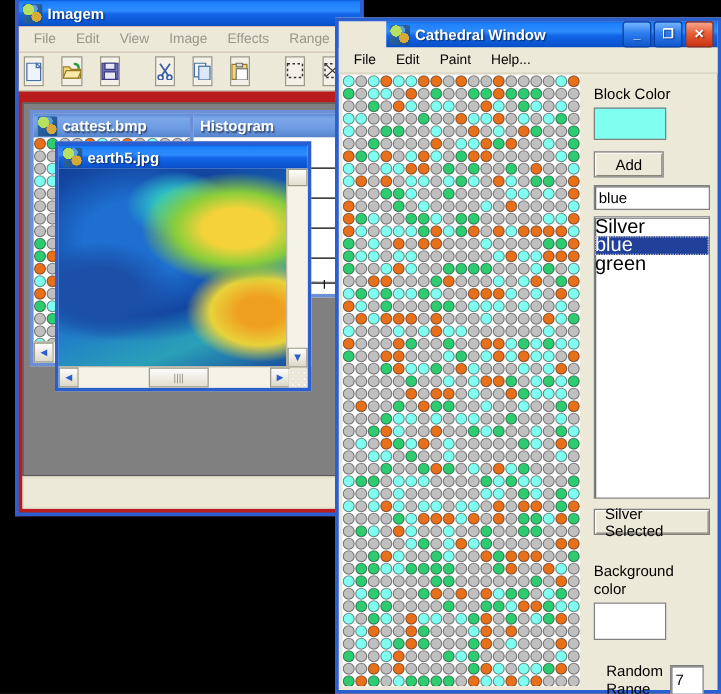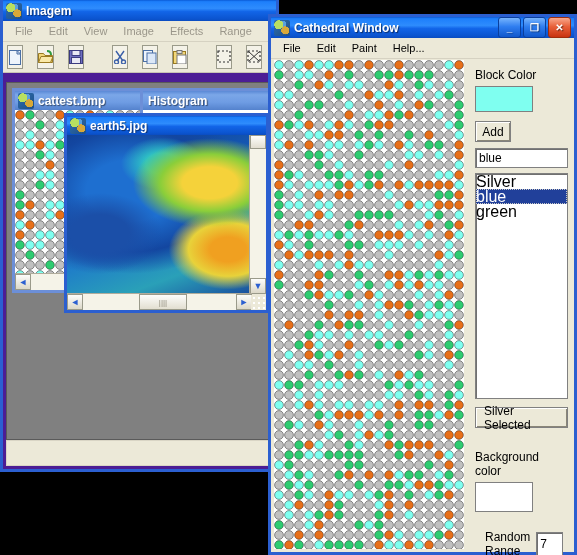--- a/index.html
+++ b/index.html
@@ -4,21 +4,21 @@
 <style>
   html,body{margin:0;padding:0;background:#000;}
   body{width:577px;height:555px;position:relative;overflow:hidden;
        font-family:"Liberation Sans",sans-serif;font-size:11px;}
 
   
   .win{position:absolute;box-sizing:border-box;}
   .titlebar{height:21px;display:flex;align-items:center;padding:0 3px;
             background:linear-gradient(to bottom,#0a5ad6 0%,#1d7ffb 8%,#2e8cfd 40%,#1265e8 55%,#0b54cf 90%,#0a4cc0 100%);
             color:#fff;font-weight:bold;font-size:12px;
-            text-shadow:1px 1px 1px rgba(0,0,0,.5);}
+            text-shadow:1px 1px 1px rgba(0,0,0,.5);margin-left:38px;}
   .titlebar.inactive{background:linear-gradient(to bottom,#5b89d6 0%,#7ba7e8 20%,#6e9ce3 60%,#5482cd 100%);}
   .tb-title{margin-left:4px;flex:1;white-space:nowrap;overflow:hidden;}
   .tb-icon{width:16px;height:16px;border-radius:2px;flex:0 0 auto;
      background:
        radial-gradient(circle at 30% 30%,#b8e060 0 28%,transparent 29%),
        radial-gradient(circle at 70% 65%,#d8a838 0 26%,transparent 27%),
        radial-gradient(circle at 55% 25%,#5aa0dd 0 22%,transparent 23%),
        linear-gradient(135deg,#2f6fb0,#1d4e86);}
   .btns{display:flex;gap:2px;}
   .cbtn{width:21px;height:19px;border:1px solid #0b3f9c;border-radius:3px;
@@ -26,41 +26,41 @@
         color:#fff;font-size:10px;font-weight:bold;
         background:linear-gradient(to bottom,#76b4fd,#2f7ef0 45%,#1158cc);}
   .cbtn.close{background:linear-gradient(to bottom,#f8a88c,#e8603a 45%,#c8320f);border-color:#9e2d0c;}
   .cbtn span{line-height:1;display:block;}
   .menubar{height:20px;display:flex;align-items:center;background:#ece9d8;
            border-bottom:1px solid #d6d2c2;padding-left:4px;}
   .menubar div{padding:2px 8px;color:#000;}
   .menubar.dim div{color:#9a968a;}
 
   
-  #imagem{left:0;top:0;width:279px;height:472px;
-          border:3px solid #2b5fd0;border-top:none;background:#4c1d95;}
+  #imagem{left:12px;top:0;width:279px;height:413px;
+          border:3px solid #2b5fd0;border-top:none;background:#b91c1c;}
   #imagem .titlebar{margin:-0px -0px 0 -0px;}
   #imagem-toolbar{height:30px;background:#ece9d8;display:flex;align-items:center;
                   gap:14px;padding:0 4px;border-bottom:1px solid #c8c4b4;}
   .tbtn{width:22px;height:22px;border:1px solid #9a9a8a;background:#f4f2e8;
         display:flex;align-items:center;justify-content:center;}
   .tgap{width:6px;}
   .zoomcombo{margin-left:6px;width:62px;height:19px;border:1px solid #7f9db9;
              background:#fff;display:flex;align-items:center;font-size:11px;}
   .zoomcombo .zv{flex:1;padding-left:3px;}
   .zoomcombo .zarrow{width:16px;height:17px;background:#ece9d8;border-left:1px solid #9a9a8a;
      display:flex;align-items:center;justify-content:center;font-size:8px;}
   #imagem-client{position:absolute;left:3px;top:82px;right:3px;bottom:29px;background:#808080;
                  border:1px solid #5a5a5a;overflow:hidden;}
   #imagem-status{position:absolute;left:3px;right:3px;bottom:3px;height:24px;
                  background:#ece9d8;border:1px solid #d9d5c5;}
 
   
   .mdi{position:absolute;border:3px solid #6c8fd8;background:#ece9d8;box-sizing:border-box;}
-  .mdi.act{border-color:#2b5fd0;margin-left:32px;}
+  .mdi.act{border-color:#2b5fd0;}
   .mdi .titlebar{height:19px;font-size:12px;}
 
   #w-cattest{left:5px;top:5px;width:225px;height:205px;}
   #w-earth{left:25px;top:30px;width:205px;height:200px;}
   #w-hist{left:133px;top:5px;width:142px;height:150px;}
 
   .earthimg{position:absolute;left:0;top:0;right:0;bottom:0;
     background:
       radial-gradient(ellipse 60% 40% at 78% 30%, #f5d23a 0 25%, #8ace3a 45%, transparent 70%),
       radial-gradient(ellipse 45% 35% at 88% 72%, #f0a020 0 22%, #e8d23a 48%, transparent 72%),
@@ -1694,21 +1694,21 @@
         <circle cx="155" cy="495" r="4.4" fill="#7FFFF0" stroke="rgba(0,0,0,.45)" stroke-width="0.9"></circle>
         <circle cx="165" cy="495" r="4.4" fill="#7FFFF0" stroke="rgba(0,0,0,.45)" stroke-width="0.9"></circle>
         <circle cx="175" cy="495" r="4.4" fill="#7FFFF0" stroke="rgba(0,0,0,.45)" stroke-width="0.9"></circle>
         <circle cx="185" cy="495" r="4.4" fill="#c0c0c0" stroke="rgba(0,0,0,.45)" stroke-width="0.9"></circle>
         <circle cx="195" cy="495" r="4.4" fill="#e8701a" stroke="rgba(0,0,0,.45)" stroke-width="0.9"></circle>
       </svg></div>
 
   <div id="cath-panel">
     <div class="plabel">Block Color</div>
     <div class="swatch" style="background:#7FFFF0;margin-bottom:9px;"></div>
-    <div class="xpbtn" style="width:36px;margin-bottom:6px;">Add</div>
+    <div class="xpbtn" style="width:56px;margin-bottom:6px;">Add</div>
     <div class="xpinput" style="width:93px;margin-bottom:5px;">blue</div>
     <div class="xplist" style="width:93px;height:226px;">
       <div>Silver</div>
       <div class="sel">blue</div>
       <div>green</div>
     </div>
     <div class="xpbtn" style="width:93px;margin-top:8px;">Silver Selected</div>
     <div class="plabel" style="margin-top:22px;">Background color</div>
     <div class="swatch" style="background:#fff;width:58px;height:30px;"></div>
     <div class="rrow">

